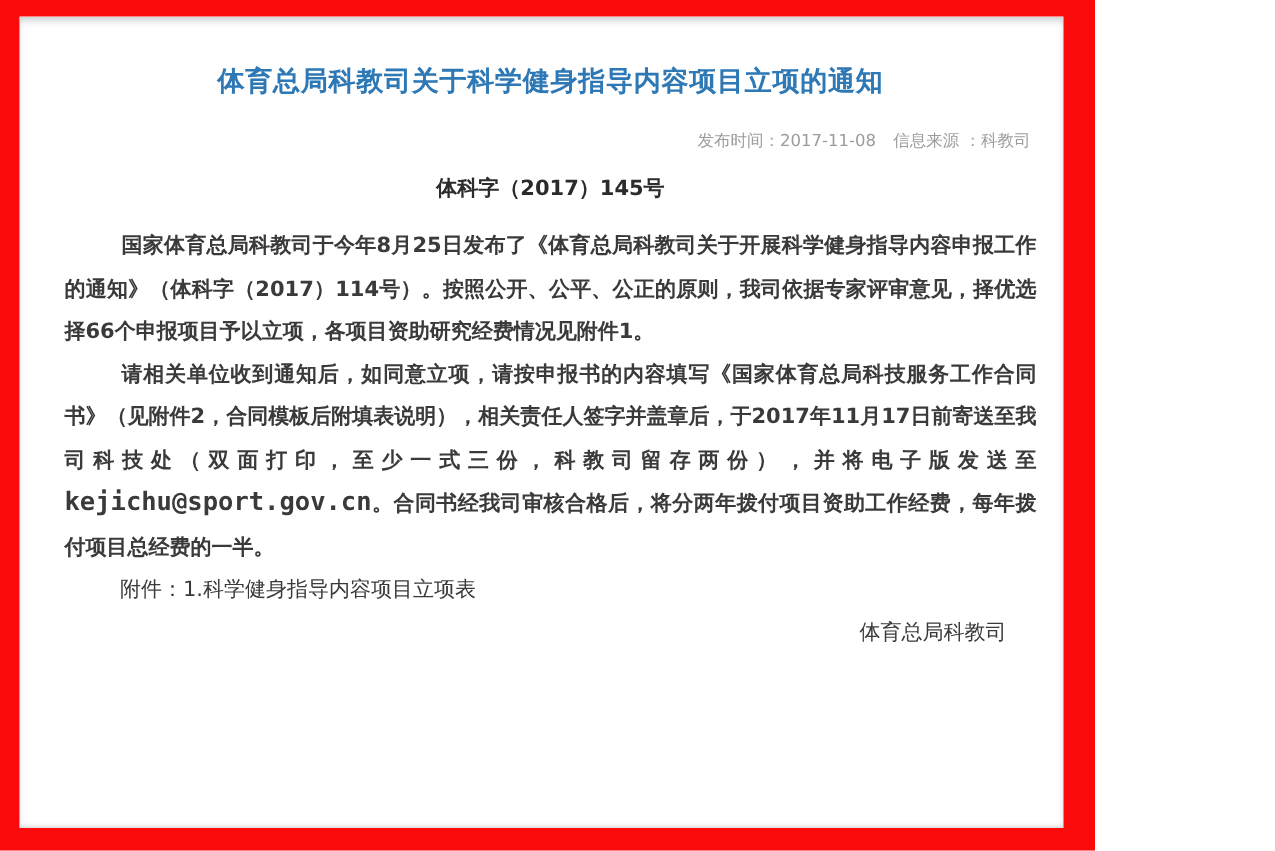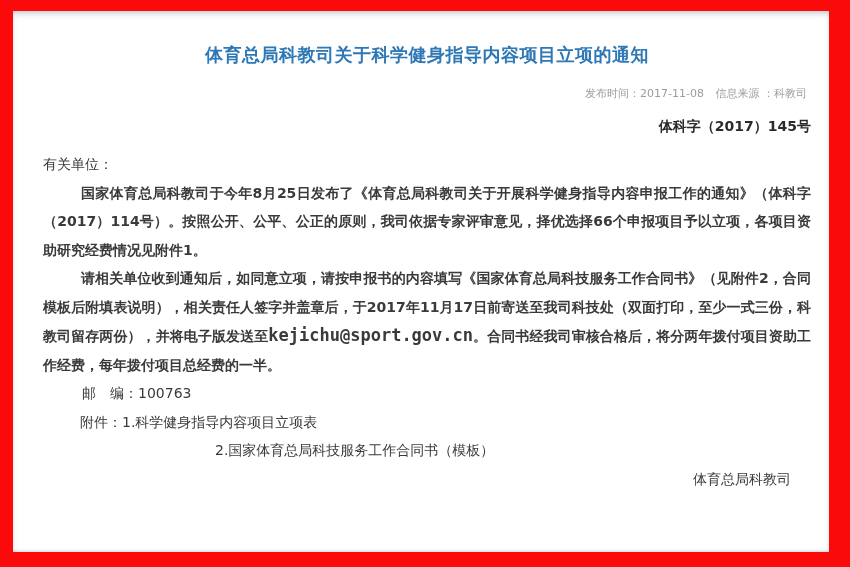--- a/index.html
+++ b/index.html
@@ -6,21 +6,21 @@
     margin: 0;
     padding: 0;
     width: 850px;
     height: 567px;
     overflow: hidden;
     font-family: "DejaVu Sans", "Liberation Sans", sans-serif;
   }
   .frame {
     position: absolute;
     inset: 0;
-    width: 850px;
+    width: 730px;
     height: 567px;
     background: var(--frame-red, #fa0a0a);
   }
   .page {
     position: absolute;
     left: 13px;
     top: 11px;
     right: 21px;
     bottom: 15px;
     background: #ffffff;
@@ -41,21 +41,21 @@
   .meta {
     margin-top: 20px;
     text-align: right;
     font-size: 11px;
     line-height: 13px;
     color: var(--meta-gray, #9c9c9c);
   }
   .meta span { margin: 0 4px; }
   .doc-number {
     margin-top: 17px;
-    text-align: right;
+    text-align: center;
     font-size: 14px;
     line-height: 18px;
     font-weight: 600;
     color: #2b2b2b;
   }
   .body {
     margin-top: 15px;
     font-size: 14px;
     line-height: 28.5px;
     color: var(--body-text, #3a3a3a);
@@ -86,30 +86,27 @@
 
     <div class="meta">
       <span>发布时间：2017-11-08</span>
       <span>信息来源 ：科教司</span>
     </div>
 
     <div class="doc-number">体科字（2017）145号</div>
 
     <div class="body">
 
-      <p class="salutation">有关单位：</p>
 
       <p class="para">国家体育总局科教司于今年8月25日发布了《体育总局科教司关于开展科学健身指导内容申报工作的通知》（体科字（2017）114号）。按照公开、公平、公正的原则，我司依据专家评审意见，择优选择66个申报项目予以立项，各项目资助研究经费情况见附件1。</p>
 
       <p class="para"><span>请相关单位收到通知后，如同意立项，请按申报书的内容填写《国家体育总局科技服务工作合同书》（见附件2，合同模板后附填表说明），相关责任人签字并盖章后，于2017年11月17日前寄送至我司科技处（双面打印，至少一式三份，科教司留存两份），并将电子版发送至</span><span class="email">kejichu@sport.gov.cn</span><span>。合同书经我司审核合格后，将分两年拨付项目资助工作经费，每年拨付项目总经费的一半。</span></p>
 
-      <p class="contact-line">邮　编：100763</p>
 
       <p class="attach-line1">附件：1.科学健身指导内容项目立项表</p>
-      <p class="attach-line2">2.国家体育总局科技服务工作合同书（模板）</p>
 
       <div class="signature">
         <p class="sig-org">体育总局科教司</p>
 
       </div>
 
     </div>
   </div>
 </div>
 

